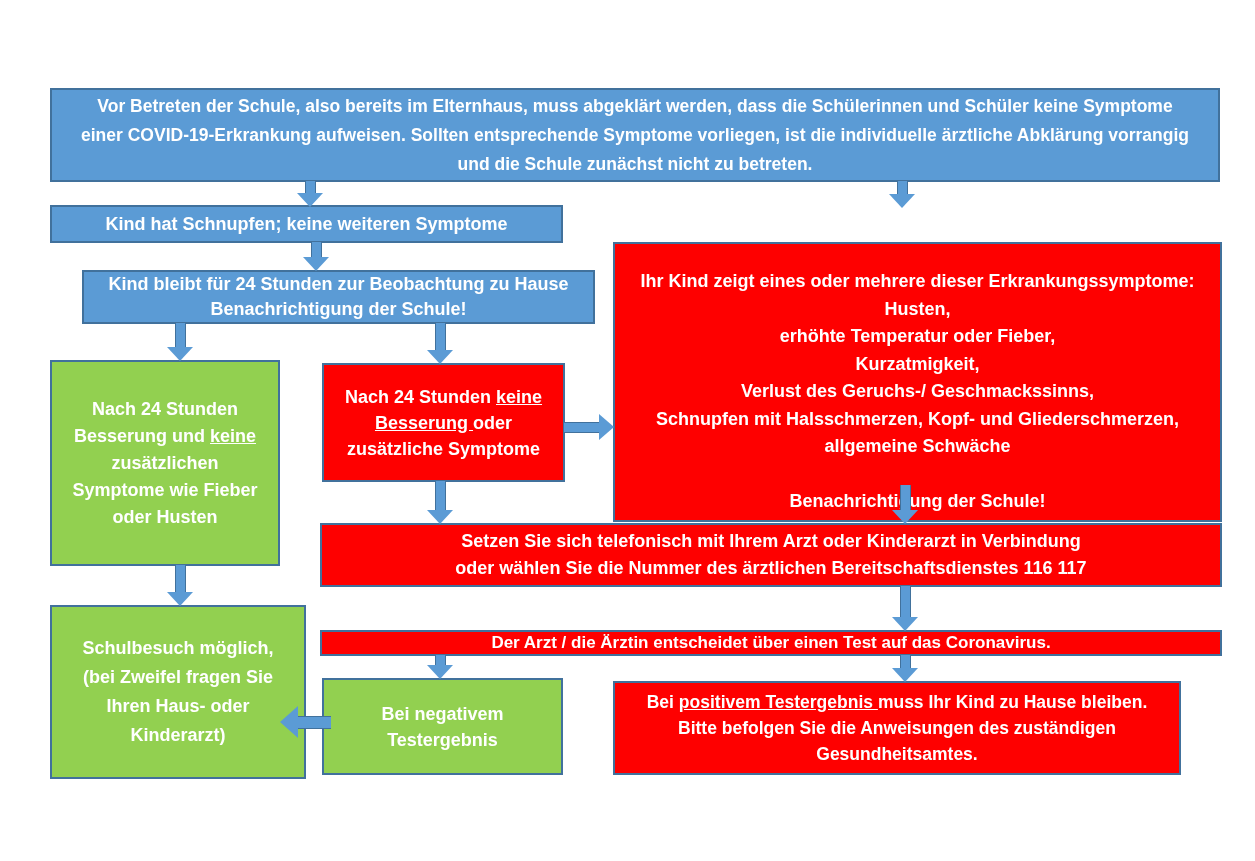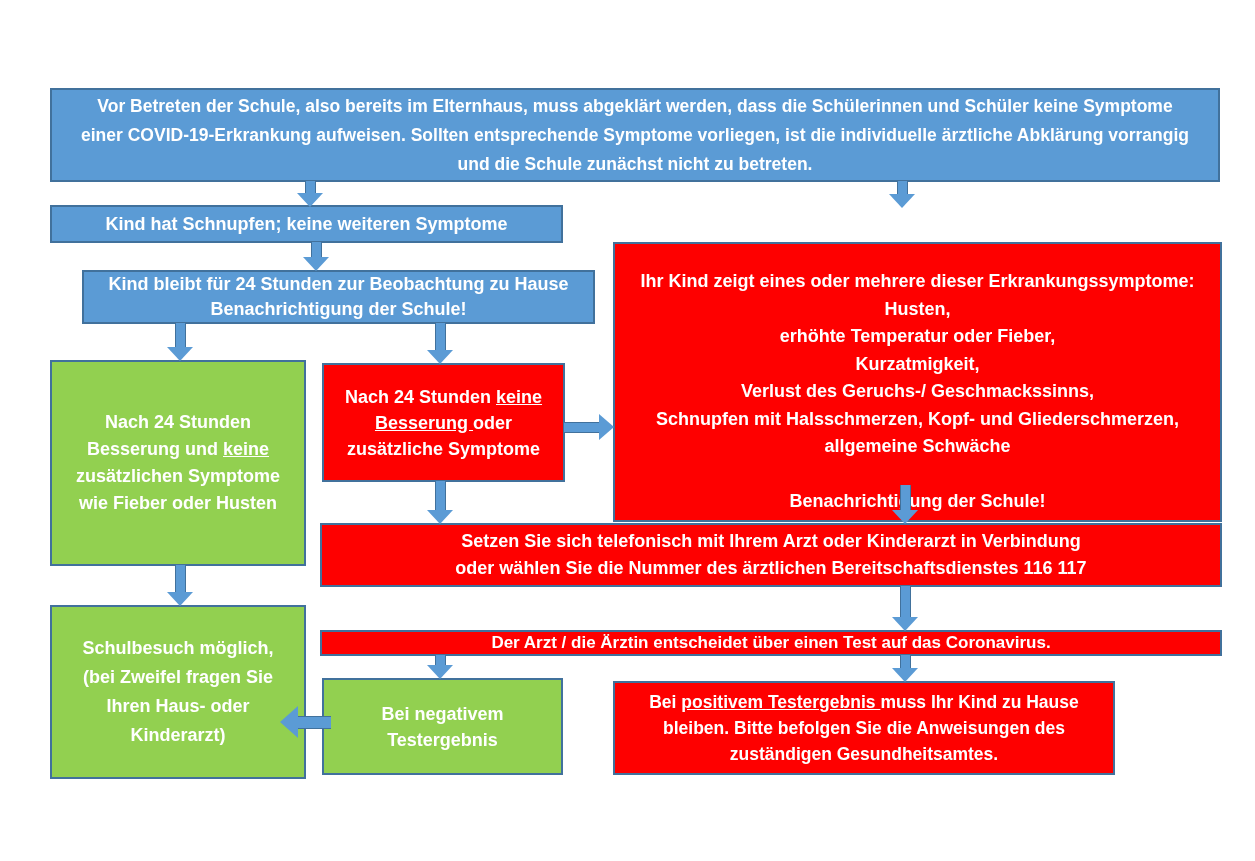--- a/index.html
+++ b/index.html
@@ -32,29 +32,29 @@
   }
   .blue{background:var(--blue);}
   .red{background:var(--red);}
   .green{background:var(--green);}
   .u{text-decoration:underline;}
 
   
   .banner{left:50px;top:88px;width:1170px;height:94px;font-size:17.5px;line-height:29px;padding:0 28px;}
   .schnupfen{left:50px;top:205px;width:513px;height:38px;font-size:18px;}
   .beobachtung{left:50px;top:270px;width:513px;height:54px;font-size:18px;line-height:25px;padding:0 8px;margin-left:32px;}
-  .besserung{left:50px;top:360px;width:256px;height:206px;font-size:18px;line-height:27px;padding:0 18px;}
+  .besserung{left:50px;top:360px;width:230px;height:206px;font-size:18px;line-height:27px;padding:0 18px;}
   .keine-besserung{left:322px;top:363px;width:243px;height:119px;font-size:18px;line-height:26px;padding:10px 14px;}
   .symptome{left:613px;top:206px;width:609px;height:280px;font-size:18px;line-height:27.5px;padding:0 12px;justify-content:flex-start;padding-top:24px;margin-top:36px;}
   .symptome .sym-line{min-height:27.5px;width:100%;}
   .telefon{left:320px;top:523px;width:902px;height:64px;font-size:18px;line-height:27px;padding:4px 10px;}
   .arzt{left:320px;top:630px;width:902px;height:26px;font-size:17px;line-height:22px;align-items:center;}
   .schulbesuch{left:50px;top:605px;width:256px;height:174px;font-size:18px;line-height:29px;padding:16px 16px;}
   .negativ{left:322px;top:678px;width:241px;height:97px;font-size:18px;line-height:26px;padding:0 28px;}
-  .positiv{left:613px;top:681px;width:502px;height:94px;font-size:17.5px;line-height:26px;padding:0 12px;}
+  .positiv{left:613px;top:681px;width:568px;height:94px;font-size:17.5px;line-height:26px;padding:0 12px;}
 
   
   .arr{position:absolute;display:flex;align-items:center;}
   .arr-down{flex-direction:column;width:26px;}
   .arr-down .stem{width:9px;flex:1 1 auto;background:var(--arrow);border-left:1px solid var(--blue-border);border-right:1px solid var(--blue-border);}
   .arr-down .head{width:0;height:0;border-left:13px solid transparent;border-right:13px solid transparent;border-top:14px solid var(--arrow);}
   .arr-right{flex-direction:row;height:26px;}
   .arr-right .stem{height:9px;flex:1 1 auto;background:var(--arrow);border-top:1px solid var(--blue-border);border-bottom:1px solid var(--blue-border);}
   .arr-right .head{width:0;height:0;border-top:13px solid transparent;border-bottom:13px solid transparent;border-left:15px solid var(--arrow);}
   .arr-left{flex-direction:row;height:32px;}

